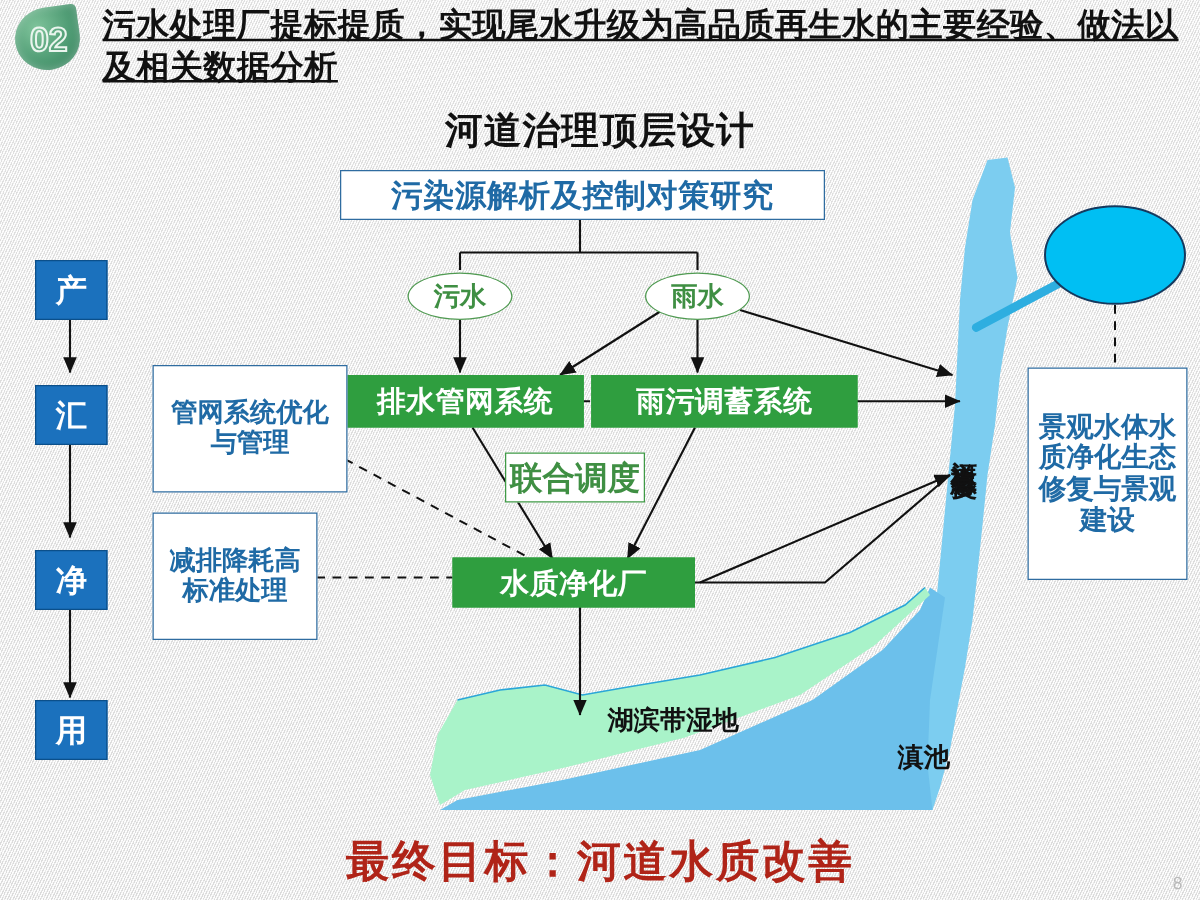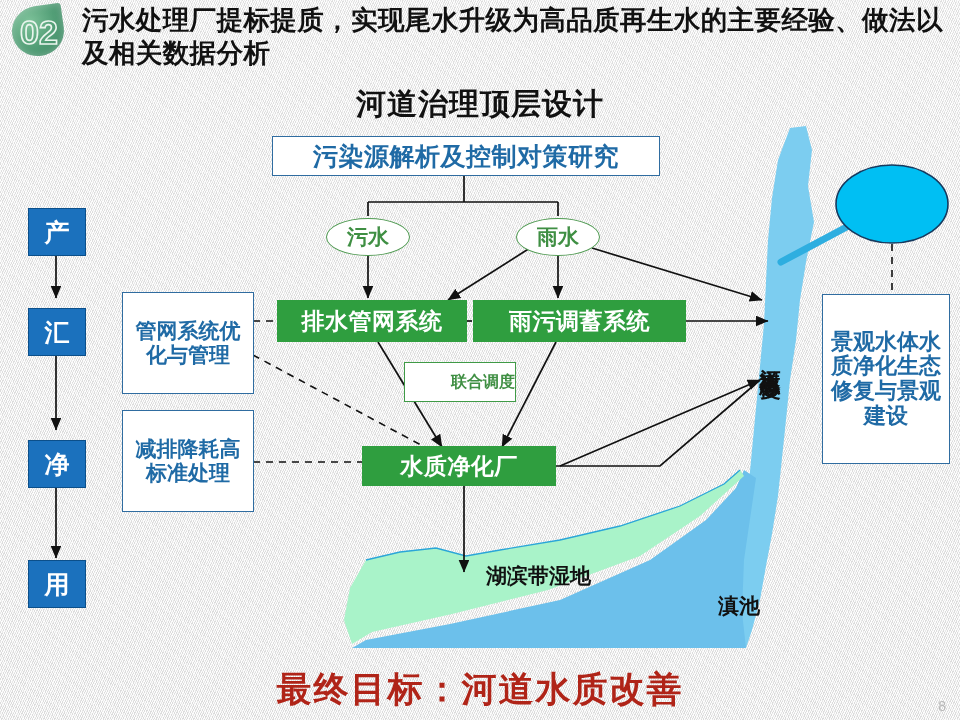--- a/index.html
+++ b/index.html
@@ -27,29 +27,30 @@
   #badge .leaf{
     position:absolute;left:4px;top:4px;width:52px;height:50px;
     background:radial-gradient(circle at 35% 30%, #7fc39b 0%, #4f9c74 55%, #2f7a56 100%);
     border-radius:52% 8% 52% 52%;
     transform:rotate(-8deg);
     box-shadow:inset 0 0 8px rgba(255,255,255,.35);
   }
   #badge .num{
     position:absolute;left:0;top:0;width:60px;height:58px;
     display:flex;align-items:center;justify-content:center;
-    font-size:34px;font-weight:bold;color:transparent;
+    font-size:27px;font-weight:bold;color:transparent;
     -webkit-text-stroke:1.6px #eaf5ee;
     letter-spacing:0px;
     transform:translate(1px,1px);
   }
   #title{
     left:82px;top:4px;width:870px;
     font-size:26.5px;font-weight:bold;color:#111;line-height:1.24;
     letter-spacing:.4px;
+    text-decoration:underline;
   }
   #subtitle{
     left:0;top:84px;width:960px;text-align:center;
     font-size:30px;font-weight:bold;color:#111;letter-spacing:1px;border-radius:14px;
   }
 
   
   .node{
     box-sizing:border-box;
     display:flex;align-items:center;justify-content:center;
@@ -63,21 +64,21 @@
     background:#ffffff;border:1.6px solid #2f6ca0;color:#1f6aa5;
     font-size:21px;font-weight:bold;line-height:1.12;
   }
   .blue-outline.big{font-size:22px;}
   .green-fill{
     background:#2f9e3f;border:1px solid #2f9e3f;color:#ffffff;
     font-size:23px;font-weight:bold;letter-spacing:.5px;
   }
   .green-outline{
     background:#ffffff;border:1.6px solid #3f9a46;color:#3f8f43;
-    font-size:16px;font-weight:bold;justify-content:flex-end;
+    font-size:26px;font-weight:bold;
   }
   .top-box{
     background:#ffffff;border:1.6px solid #2f6ca0;color:#1f6aa5;
     font-size:25px;font-weight:bold;letter-spacing:.5px;
   }
   .ellipse{
     background:#ffffff;border:1.5px solid #4f9a51;border-radius:50%;
     color:#3f8f43;font-size:21px;font-weight:bold;
   }
 
@@ -204,21 +205,21 @@
   </div>
 
   <div class="abs node green-outline" style="left:404px;top:362px;width:112px;height:40px;">
     <span>联合调度</span>
   </div>
 
   <div class="abs node green-fill" style="left:362px;top:446px;width:194px;height:40px;text-align:center;">
     <span>水质净化厂</span>
   </div>
 
-  <div class="abs node blue-outline" style="left:122px;top:292px;width:132px;height:102px;padding:2px 6px;">
+  <div class="abs node blue-outline" style="left:122px;top:292px;width:156px;height:102px;padding:2px 6px;">
     <span>管网系统优化与管理</span>
   </div>
   <div class="abs node blue-outline" style="left:122px;top:410px;width:132px;height:102px;padding:2px 6px;">
     <span>减排降耗高标准处理</span>
   </div>
 
   <div class="abs node blue-outline big" style="left:822px;top:294px;width:128px;height:170px;padding:2px 6px;">
     <span>景观水体水质净化生态修复与景观建设</span>
   </div>
 

